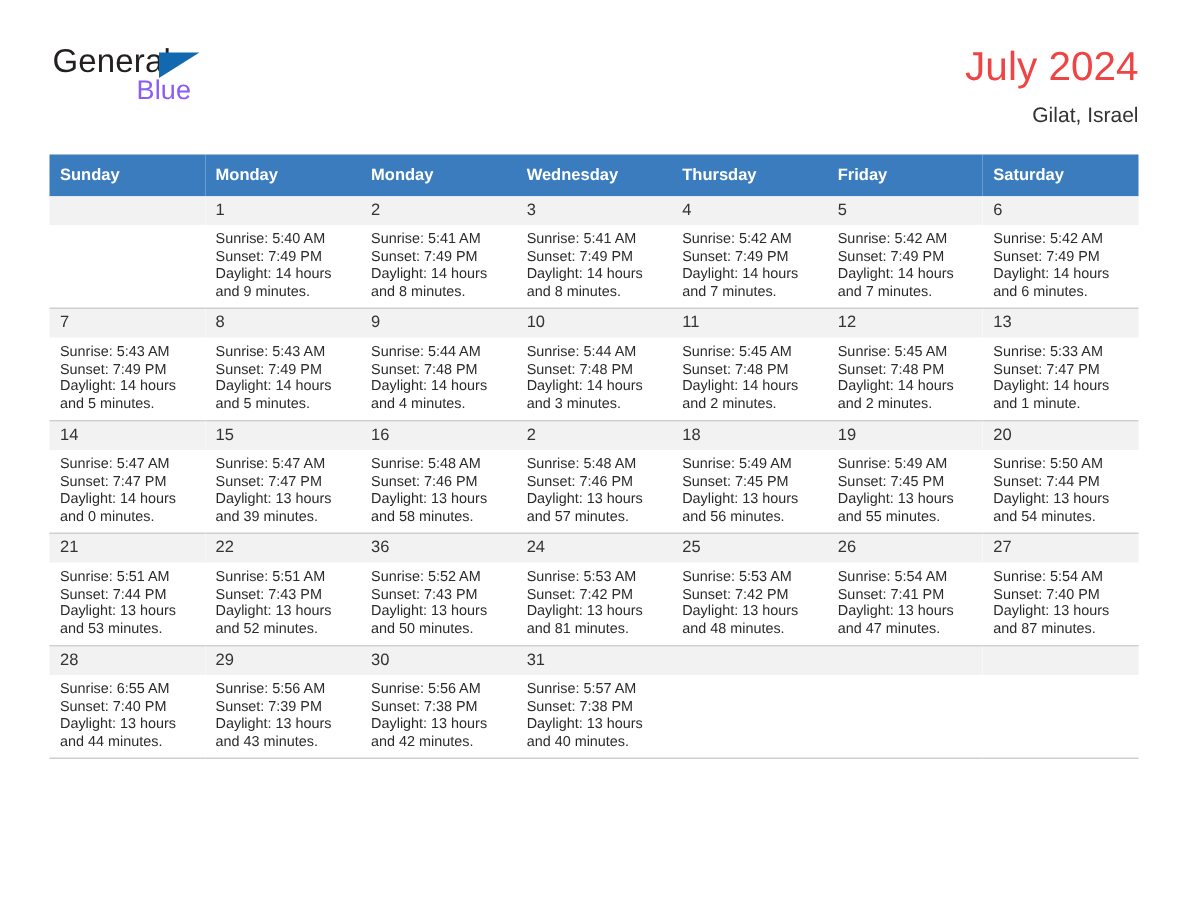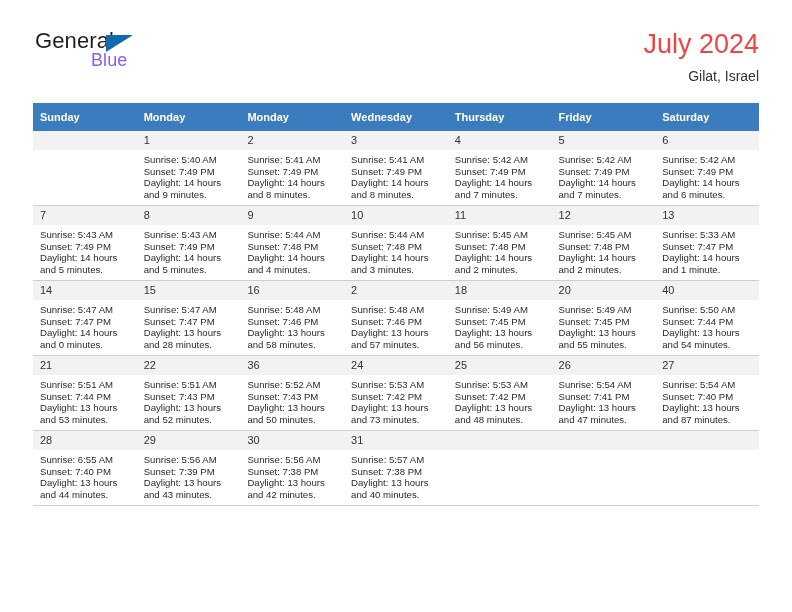--- a/index.html
+++ b/index.html
@@ -344,21 +344,21 @@
             </div>
           </div>
         </td>
         <td>
           <div class="cell-inner">
             <span class="daynum">15</span>
             <div class="details">
               <div>Sunrise: 5:47 AM</div>
               <div>Sunset: 7:47 PM</div>
               <div>Daylight: 13 hours</div>
-              <div>and 28 minutes.</div>
+              <div>and 39 minutes.</div>
             </div>
           </div>
         </td>
         <td>
           <div class="cell-inner">
             <span class="daynum">16</span>
             <div class="details">
               <div>Sunrise: 5:48 AM</div>
               <div>Sunset: 7:46 PM</div>
               <div>Daylight: 13 hours</div>
@@ -383,32 +383,32 @@
             <div class="details">
               <div>Sunrise: 5:49 AM</div>
               <div>Sunset: 7:45 PM</div>
               <div>Daylight: 13 hours</div>
               <div>and 56 minutes.</div>
             </div>
           </div>
         </td>
         <td>
           <div class="cell-inner">
-            <span class="daynum">20</span>
+            <span class="daynum">19</span>
             <div class="details">
               <div>Sunrise: 5:49 AM</div>
               <div>Sunset: 7:45 PM</div>
               <div>Daylight: 13 hours</div>
               <div>and 55 minutes.</div>
             </div>
           </div>
         </td>
         <td>
           <div class="cell-inner">
-            <span class="daynum">40</span>
+            <span class="daynum">20</span>
             <div class="details">
               <div>Sunrise: 5:50 AM</div>
               <div>Sunset: 7:44 PM</div>
               <div>Daylight: 13 hours</div>
               <div>and 54 minutes.</div>
             </div>
           </div>
         </td>
       </tr>
 
@@ -446,21 +446,21 @@
             </div>
           </div>
         </td>
         <td>
           <div class="cell-inner">
             <span class="daynum">24</span>
             <div class="details">
               <div>Sunrise: 5:53 AM</div>
               <div>Sunset: 7:42 PM</div>
               <div>Daylight: 13 hours</div>
-              <div>and 73 minutes.</div>
+              <div>and 81 minutes.</div>
             </div>
           </div>
         </td>
         <td>
           <div class="cell-inner">
             <span class="daynum">25</span>
             <div class="details">
               <div>Sunrise: 5:53 AM</div>
               <div>Sunset: 7:42 PM</div>
               <div>Daylight: 13 hours</div>

